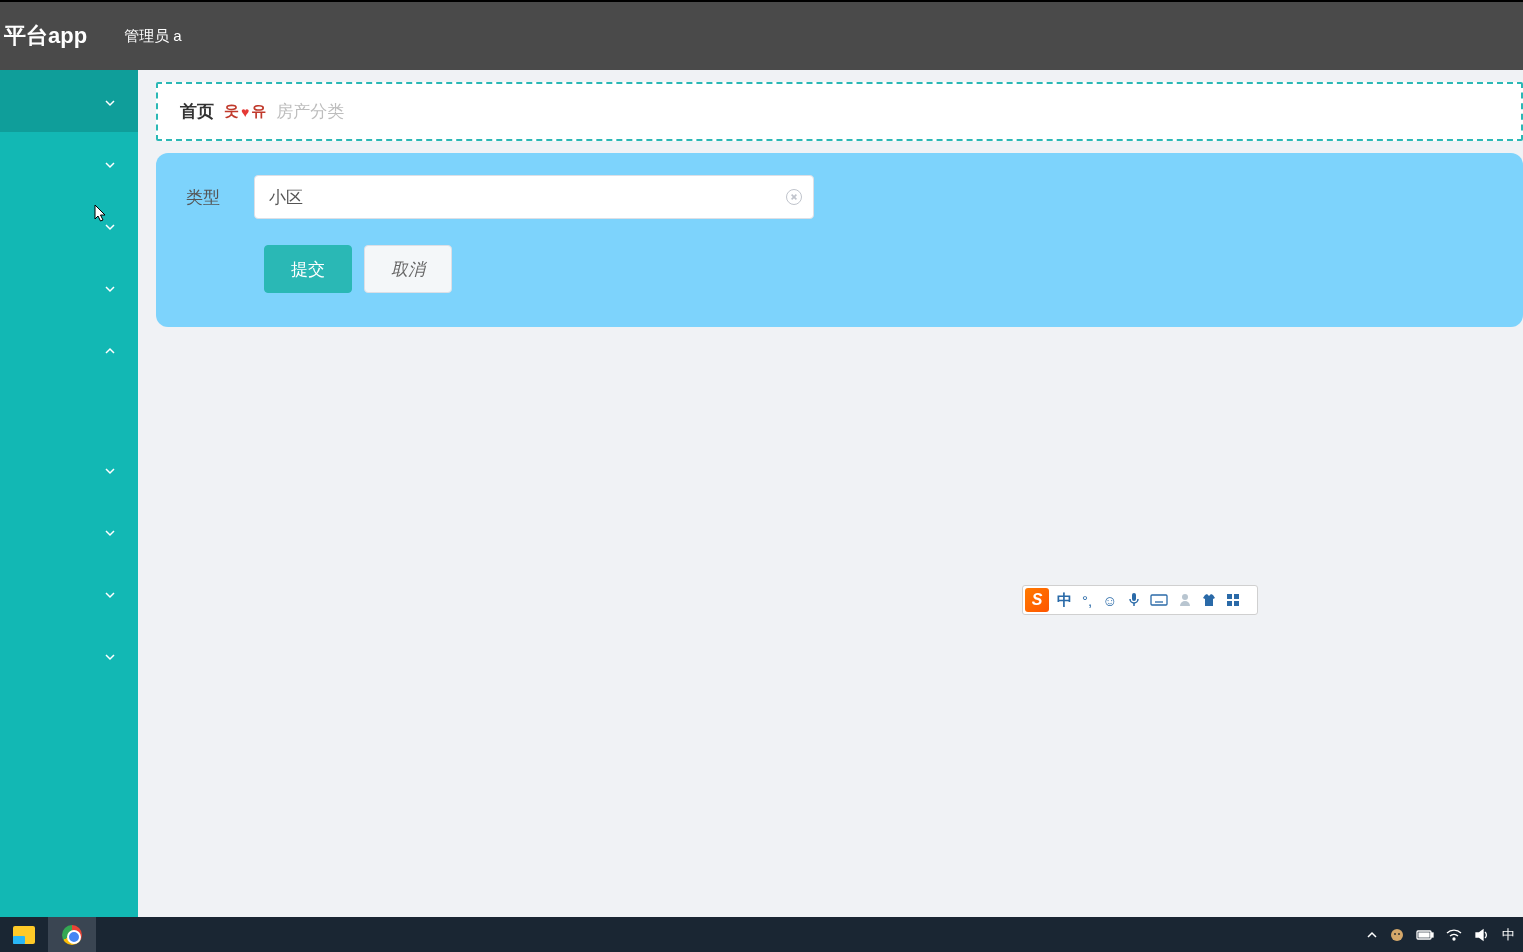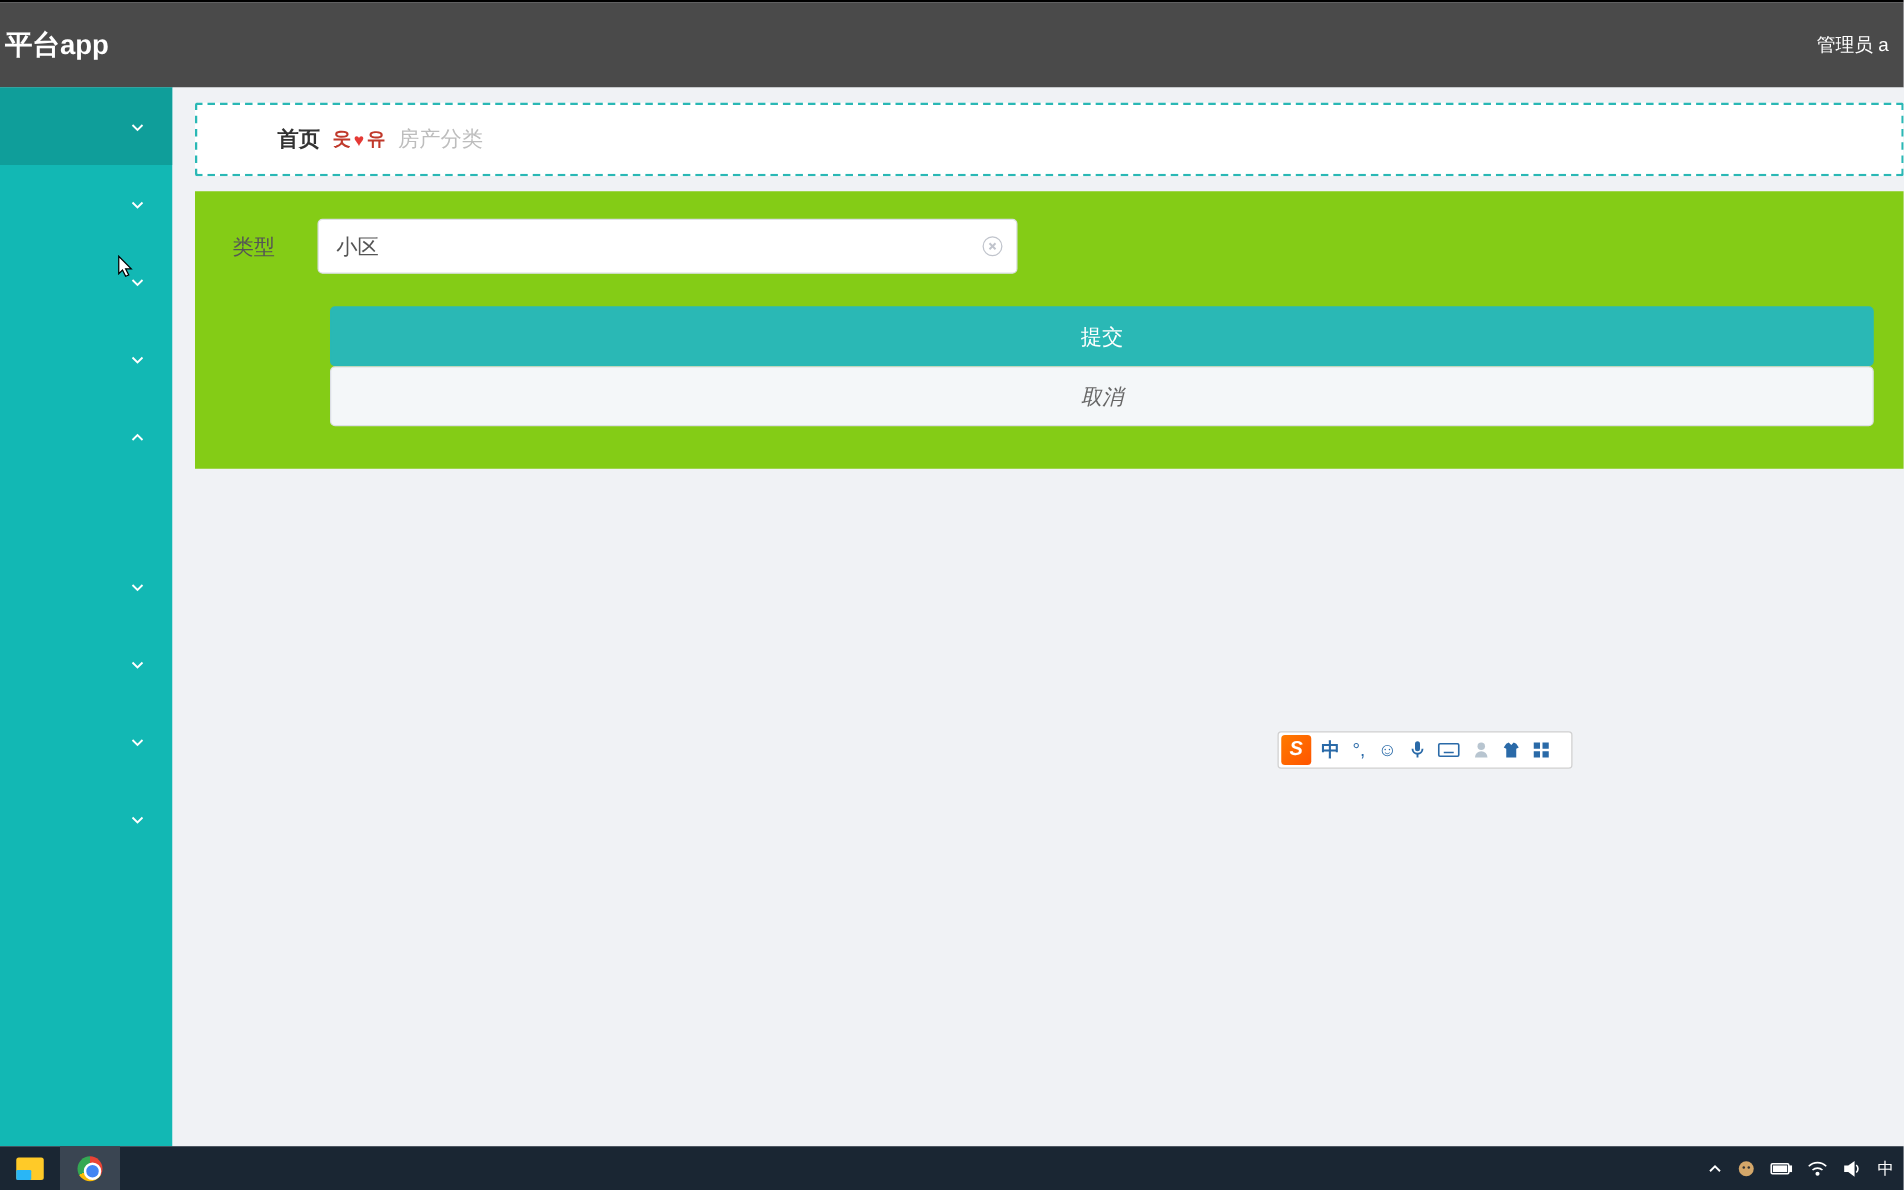--- a/index.html
+++ b/index.html
@@ -17,21 +17,21 @@
 }
 .top-thin-bar {
   height: 2px;
   background: #000;
 }
 .header {
   height: 68px;
   background: #4a4a4a;
   display: flex;
   align-items: center;
-  justify-content: space-between;
+  justify-content: flex-start;
   padding: 0 12px 0 0;
 }
 .header-title {
   color: #fff;
   font-size: 22px;
   font-weight: 600;
   padding-left: 4px;
 }
 .header-user {
   color: #fff;
@@ -73,21 +73,20 @@
 .main {
   flex: 1;
   background: #f0f2f5;
   padding: 12px 0 0 18px;
 }
 .card {
   background: #fff;
   border: 2px dashed #2ab8b5;
   border-radius: 2px;
   min-height: 58px;
-  padding-left: 42px;
 }
 .breadcrumb {
   display: flex;
   align-items: center;
   gap: 10px;
   padding: 16px 22px;
   font-size: 17px;
 }
 .bc-home {
   font-weight: 600;
@@ -99,24 +98,24 @@
   gap: 2px;
   font-size: 15px;
 }
 .decor-o { color: #c0392b; font-weight: bold; }
 .decor-heart { color: #e53935; font-size: 14px; }
 .decor-u { color: #c0392b; font-weight: bold; }
 .bc-current {
   color: #bdbdbd;
 }
 .form-card {
-  background: #84cc16;
+  background: #7dd3fc;
   margin-top: 12px;
   padding: 22px 24px 34px 24px;
-  border-radius: 0;
+  border-radius: 12px;
 }
 .form-row {
   display: flex;
   align-items: center;
   gap: 14px;
 }
 .form-label {
   width: 40px;
   text-align: right;
   color: #555;
@@ -152,23 +151,23 @@
   cursor: pointer;
 }
 .clear-icon svg {
   width: 8px;
   height: 8px;
   stroke: #c0c4cc;
   stroke-width: 2;
 }
 .form-actions {
   display: flex;
+  gap: 12px;
   margin-top: 26px;
   margin-left: 84px;
-  flex-direction: column;
 }
 .btn {
   height: 48px;
   padding: 0 26px;
   border-radius: 4px;
   font-size: 17px;
   cursor: pointer;
   border: 1px solid transparent;
 }
 .btn-primary {

